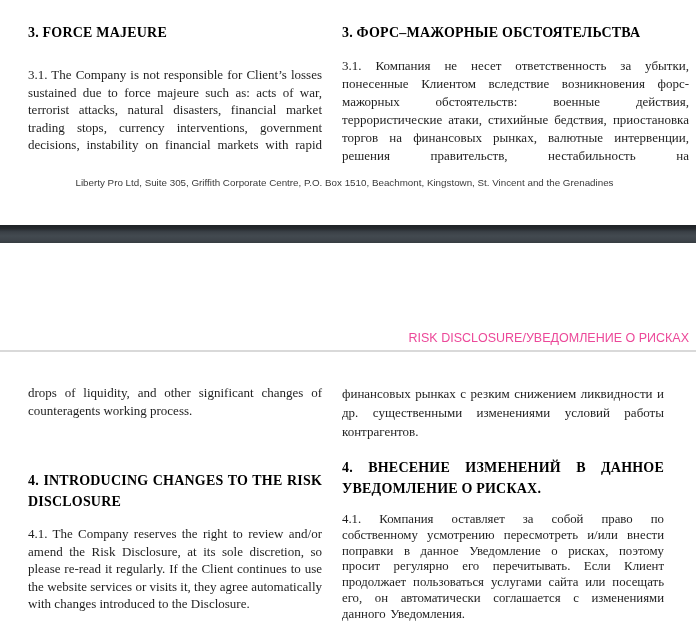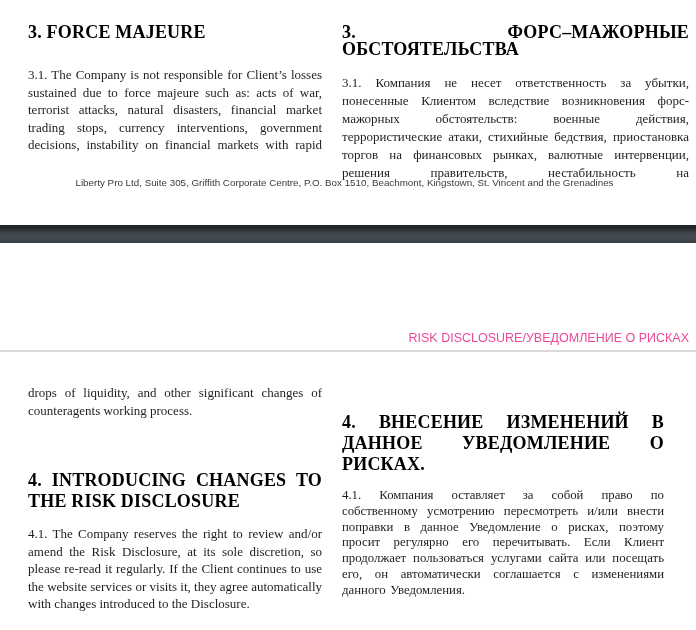--- a/index.html
+++ b/index.html
@@ -2,21 +2,21 @@
 <html><head>
 <meta charset="utf-8">
 <style>
   html,body{margin:0;padding:0;background:#ffffff;}
   #screen{
     position:relative;width:696px;height:630px;background:#ffffff;overflow:hidden;
     font-family:"Liberation Serif","DejaVu Serif",serif;color:#1f1f1f;
   }
   .col{position:absolute;}
   .sec-heading{
-    font-size:18px;font-weight:bold;color:#000;line-height:17px;margin:0;
+    font-size:14px;font-weight:bold;color:#000;line-height:17px;margin:0;
     text-align:justify;letter-spacing:.2px;
   }
   .sec-heading.two-line{line-height:21px;}
   .body-p{
     font-size:13px;line-height:17.5px;margin:0;text-align:justify;color:#1e1e1e;
   }
   .justify-last{text-align-last:justify;}
   .ru-upper{line-height:18.1px;word-spacing:2.5px;}
   .ru-cont{line-height:19px;}
   .ru-lower{font-size:12.8px;line-height:15.8px;word-spacing:1.5px;}
@@ -43,21 +43,21 @@
     font-size:12.5px;color:#ec4899;
   }
   #header-rule{
     position:absolute;top:350px;left:0;width:696px;height:2px;background:#d9d9d9;
   }
   
   #p2-left{left:28px;top:384px;width:294px;}
   #p2-left .sec-heading{margin-top:51px;}
   #p2-left .para-4{margin-top:13px;}
   #p2-right{left:342px;top:384px;width:322px;}
-  #p2-right .sec-heading{margin-top:28px;}
+  #p2-right .sec-heading{margin-top:16px;}
   #p2-right .para-4{margin-top:13px;}
 </style>
 </head>
 <body>
 
 <div id="screen">
 
   <div class="col" id="p1-left">
     <h3 class="sec-heading">3. FORCE MAJEURE</h3>
     <p class="body-p justify-last">3.1. The Company is not responsible for Client’s losses sustained due to force majeure such as: acts of war, terrorist attacks, natural disasters, financial market trading stops, currency interventions, government decisions, instability on financial markets with rapid</p>
@@ -75,17 +75,18 @@
   <div id="p2-header">RISK DISCLOSURE/УВЕДОМЛЕНИЕ О РИСКАХ</div>
   <div id="header-rule"></div>
 
   <div class="col" id="p2-left">
     <p class="body-p">drops of liquidity, and other significant changes of counteragents working process.</p>
     <h3 class="sec-heading two-line">4. INTRODUCING CHANGES TO THE RISK DISCLOSURE</h3>
     <p class="body-p para-4">4.1. The Company reserves the right to review and/or amend the Risk Disclosure, at its sole discretion, so please re-read it regularly. If the Client continues to use the website services or visits it, they agree automatically with changes introduced to the Disclosure.</p>
   </div>
 
   <div class="col" id="p2-right">
+    <p class="body-p ru-cont">финансовых рынках с резким снижением ликвидности и др. существенными изменениями условий работы контрагентов.</p>
     <h3 class="sec-heading two-line">4. ВНЕСЕНИЕ ИЗМЕНЕНИЙ В ДАННОЕ УВЕДОМЛЕНИЕ О РИСКАХ.</h3>
     <p class="body-p para-4 ru-lower">4.1. Компания оставляет за собой право по собственному усмотрению пересмотреть и/или внести поправки в данное Уведомление о рисках, поэтому просит регулярно его перечитывать. Если Клиент продолжает пользоваться услугами сайта или посещать его, он автоматически соглашается с изменениями данного Уведомления.</p>
   </div>
 
 </div>
 
 </body></html>

